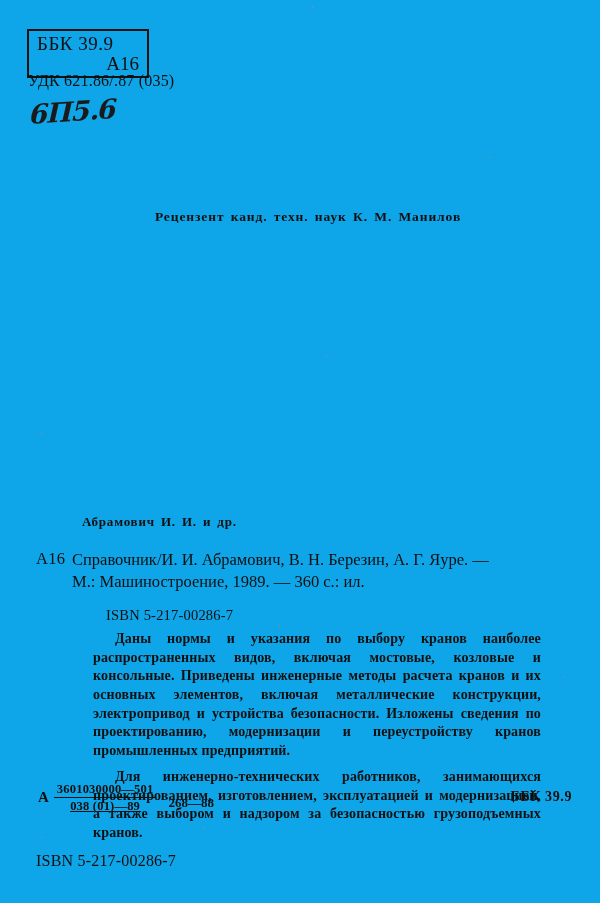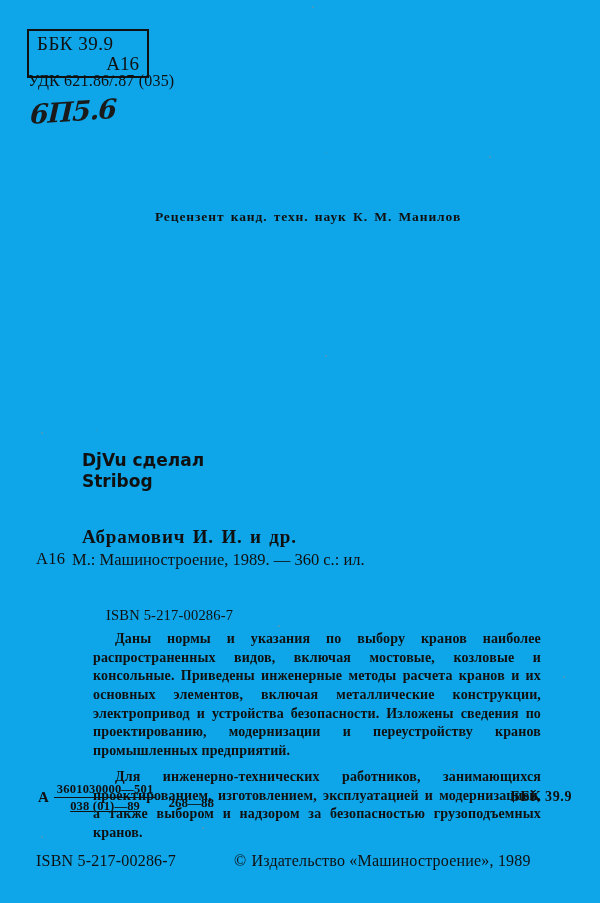--- a/index.html
+++ b/index.html
@@ -100,22 +100,22 @@
     font-family: "DejaVu Sans", "Liberation Sans", sans-serif;
     font-weight: 700;
     font-size: 17px;
     line-height: 1.25;
   }
 
   
   .author-line {
     position: absolute;
     left: 82px;
-    top: 526px;
-    font-size: 19px;
+    top: 514px;
+    font-size: 13px;
     font-weight: 700;
     letter-spacing: .8px;
     word-spacing: 2px;
     white-space: nowrap;
   }
   .a16-tag {
     position: absolute;
     left: 36px;
     top: 549px;
     font-size: 16.5px;
@@ -251,28 +251,25 @@
     <div class="bbk-box">
       <div class="bbk-line1">ББК 39.9</div>
       <div class="bbk-line2">А16</div>
     </div>
   </div>
   <div class="udk">УДК 621.86/.87 (035)</div>
   <div class="hand-mark">6П5.6</div>
 
   <div class="reviewer">Рецензент канд. техн. наук К. М. Манилов</div>
 
-  <div class="djvu">
-    <div>DjVu сделал</div>
-    <div>Stribog</div>
-  </div>
 
   <div class="author-line">Абрамович И. И. и др.</div>
   <div class="a16-tag">А16</div>
   <div class="title-block">
+    <div class="l2">Справочник/И. И. Абрамович, В. Н. Березин, А. Г. Яуре. —</div>
     <div class="l3">М.: Машиностроение, 1989. — 360 с.: ил.</div>
   </div>
   <div class="isbn-inner">ISBN 5-217-00286-7</div>
 
   <div class="annot">
     <p>Даны нормы и указания по выбору кранов наиболее распространенных видов, включая мостовые, козловые и консольные. Приведены инженерные методы расчета кранов и их основных элементов, включая металлические конструкции, электропривод и устройства безопасности. Изложены сведения по проектированию, модернизации и переустройству кранов промышленных предприятий.</p>
     <p>Для инженерно-технических работников, занимающихся проектированием, изготовлением, эксплуатацией и модернизацией, а также выбором и надзором за безопасностью грузоподъемных кранов.</p>
   </div>
 
   <div class="imprint">
@@ -280,18 +277,15 @@
     <span class="fraction">
       <span class="num">3601030000—501</span>
       <span class="den">038 (01)—89</span>
     </span>
     <span class="code">268—88</span>
   </div>
   <div class="bbk-bottom">ББК 39.9</div>
 
   <div class="footer">
     <span class="isbn-foot">ISBN 5-217-00286-7</span>
-    <span class="copyright">
-      <span class="copy-sym">©</span><span>Издательство «Машиностроение», 1989</span>
-    </span>
   </div>
 
 </div>
 
 </body></html>

